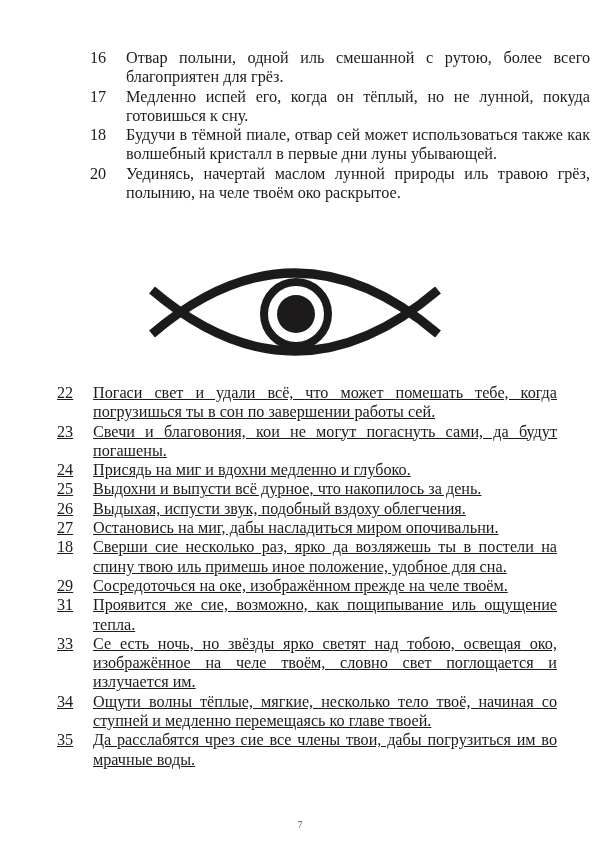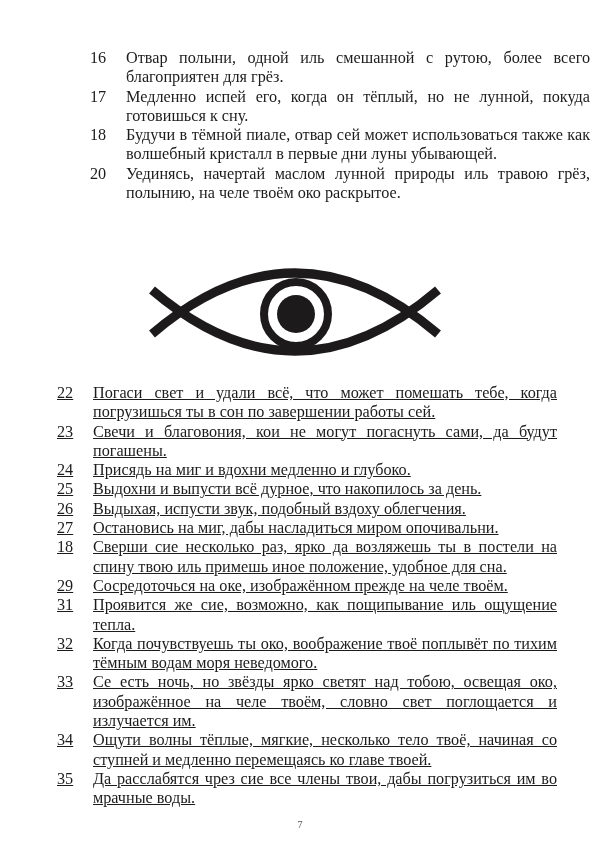--- a/index.html
+++ b/index.html
@@ -84,24 +84,20 @@
       </div>
     <div class="verse">
         <span class="num">29</span>
         <span class="txt">Сосредоточься на оке, изображённом прежде на челе твоём.</span>
       </div>
     <div class="verse">
         <span class="num">31</span>
         <span class="txt">Проявится же сие, возможно, как пощипывание иль ощущение тепла.</span>
       </div>
     <div class="verse">
-        <span class="num">32</span>
-        <span class="txt">Когда почувствуешь ты око, воображение твоё поплывёт по тихим тёмным водам моря неведомого.</span>
-      </div>
-    <div class="verse">
         <span class="num">33</span>
         <span class="txt">Се есть ночь, но звёзды ярко светят над тобою, освещая око, изображённое на челе твоём, словно свет поглощается и излучается им.</span>
       </div>
     <div class="verse">
         <span class="num">34</span>
         <span class="txt">Ощути волны тёплые, мягкие, несколько тело твоё, начиная со ступней и медленно перемещаясь ко главе твоей.</span>
       </div>
     <div class="verse">
         <span class="num">35</span>
         <span class="txt">Да расслабятся чрез сие все члены твои, дабы погрузиться им во мрачные воды.</span>

